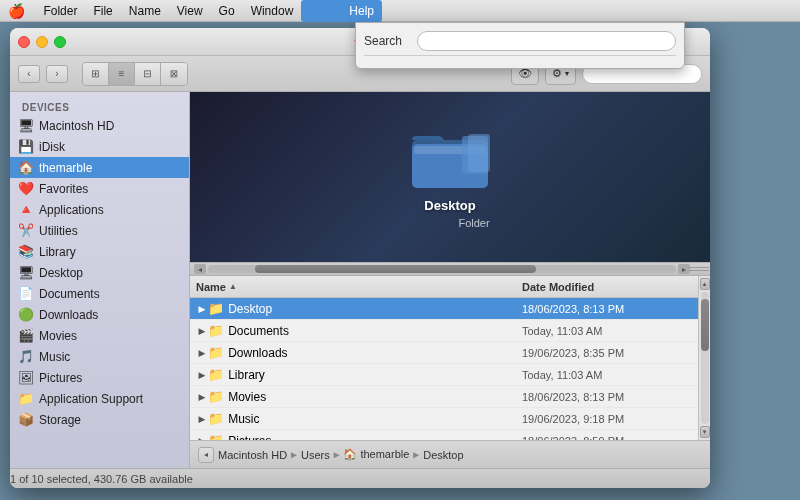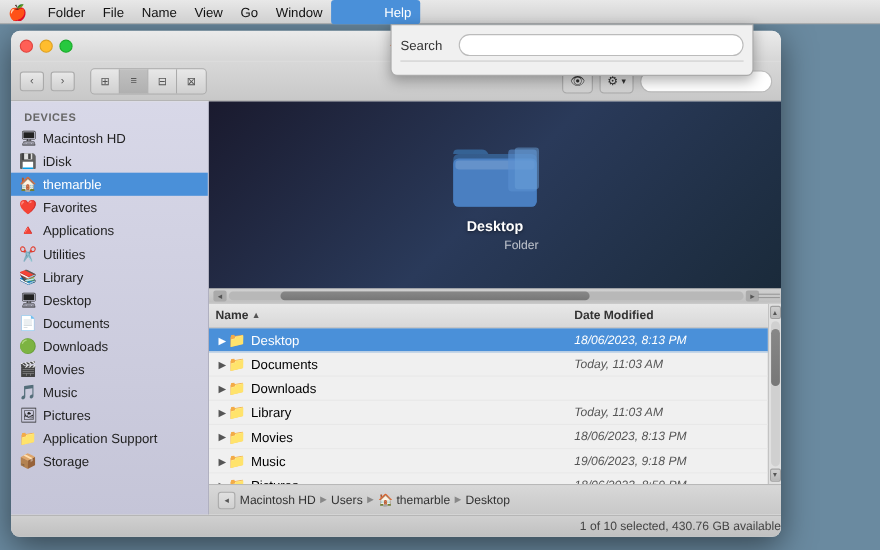--- a/index.html
+++ b/index.html
@@ -409,21 +409,20 @@
       flex: 1;
       font-size: 12px;
       overflow: hidden;
       text-overflow: ellipsis;
       white-space: nowrap;
     }
     .file-date {
       width: 170px;
       font-size: 11px;
       color: #555;
-      font-style: italic;
     }
 
     
     .bottom-bar {
       height: 28px;
       background: linear-gradient(to bottom, #d8d8d8, #c8c8c8);
       border-top: 1px solid #b8b8b8;
       display: flex;
       align-items: center;
       padding: 0 8px;
@@ -689,20 +688,21 @@
           <div class="file-row">
             <span class="expand-arrow">▶</span>
             <span class="file-icon">📁</span>
             <span class="file-name">Documents</span>
             <span class="file-date">Today, 11:03 AM</span>
           </div>
           <div class="file-row">
             <span class="expand-arrow">▶</span>
             <span class="file-icon">📁</span>
             <span class="file-name">Downloads</span>
+            <span class="file-date">19/06/2023, 8:35 PM</span>
           </div>
           <div class="file-row">
             <span class="expand-arrow">▶</span>
             <span class="file-icon">📁</span>
             <span class="file-name">Library</span>
             <span class="file-date">Today, 11:03 AM</span>
           </div>
           <div class="file-row">
             <span class="expand-arrow">▶</span>
             <span class="file-icon">📁</span>
@@ -740,17 +740,17 @@
           <span>Users</span>
           <span class="breadcrumb-sep">►</span>
           <span>🏠 <span>themarble</span></span>
           <span class="breadcrumb-sep">►</span>
           <span>Desktop</span>
         </div>
       </div>
     </div>
   </div>
 
-  <div style="height:20px; background: linear-gradient(to bottom, #d0d0d0, #c0c0c0); border-top: 1px solid #b0b0b0; display:flex; align-items:center; justify-content:flex-end;">
+  <div style="height:20px; background: linear-gradient(to bottom, #d0d0d0, #c0c0c0); border-top: 1px solid #b0b0b0; display:flex; align-items:center; justify-content:flex-start;">
     <span class="status-text">1 of 10 selected, 430.76 GB available</span>
   </div>
 
 </div>
 
 </body></html>

